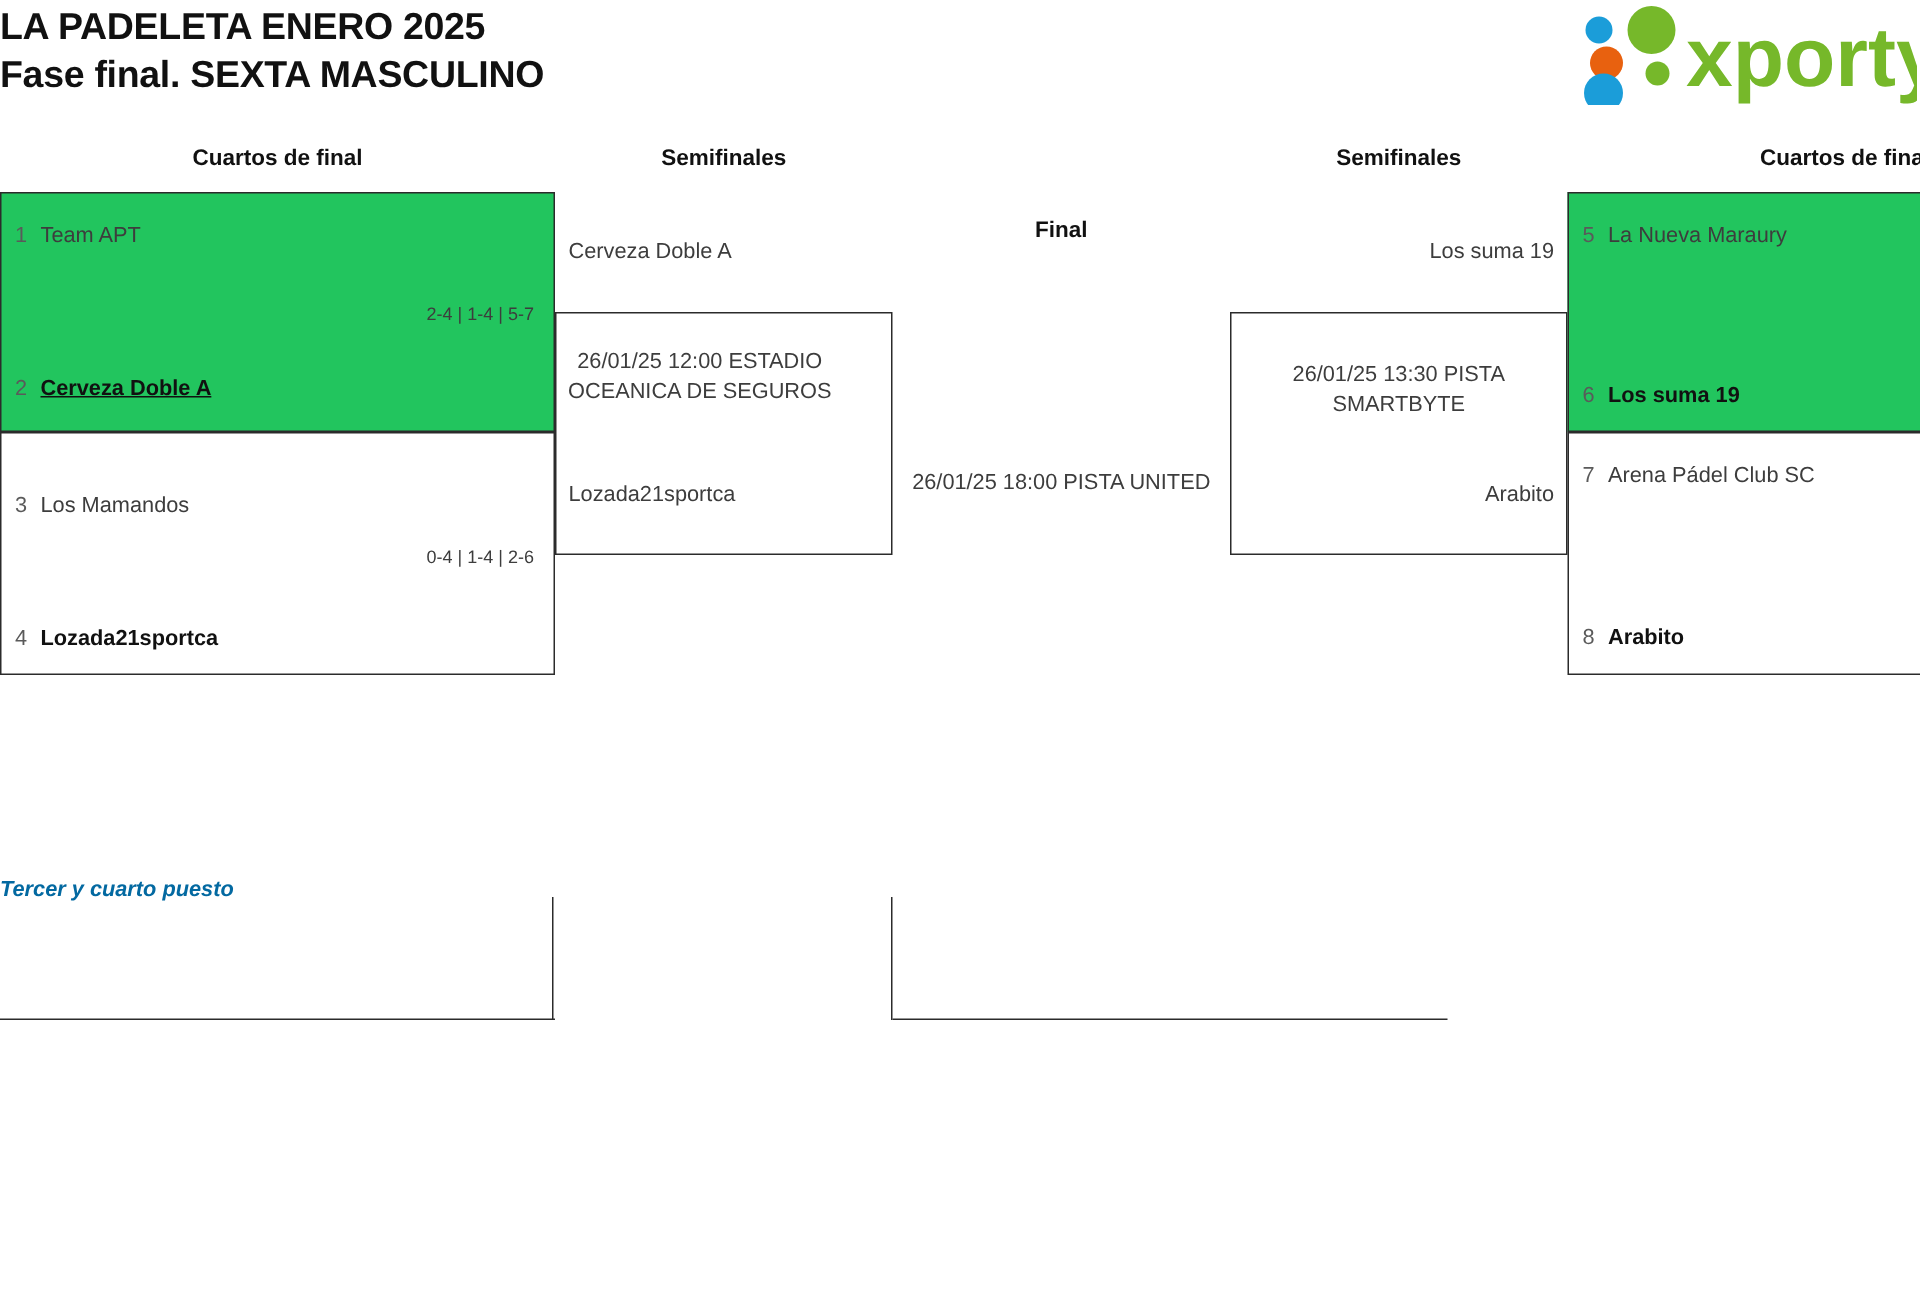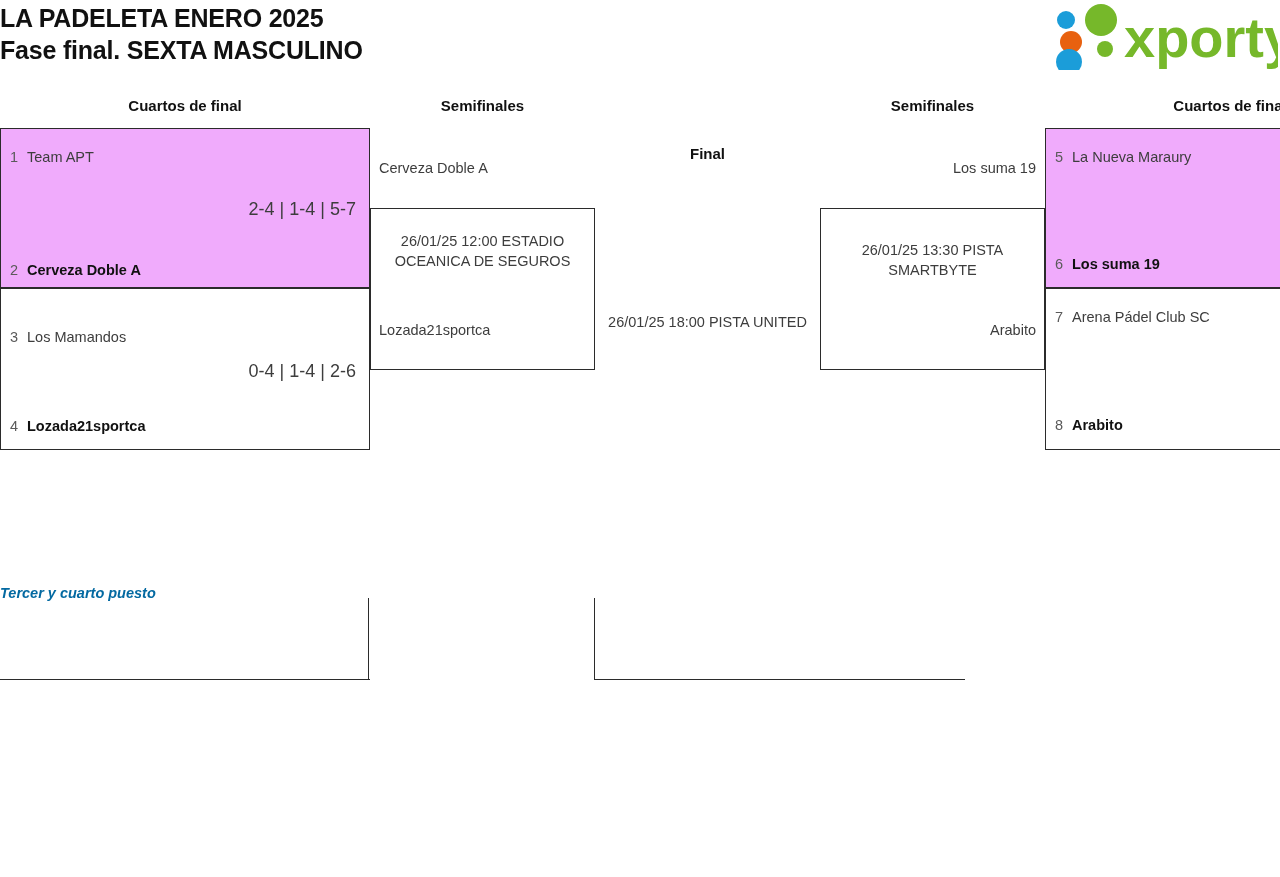--- a/index.html
+++ b/index.html
@@ -61,21 +61,21 @@
     line-height: 20px;
   }
 
   
   .box {
     position: absolute;
     box-sizing: border-box;
     border: 1.4px solid #2b2b2b;
     background: transparent;
   }
-  .box.shaded { background: #f0abfc; }
+  .box.shaded { background: #22c55e; }
 
   .slot {
     position: absolute;
     left: 0;
     width: 100%;
     box-sizing: border-box;
     font-size: 14.5px;
     line-height: 18px;
     white-space: nowrap;
     overflow: visible;
@@ -90,21 +90,21 @@
     min-width: 9px;
     margin-right: 8px;
   }
 
   .team        { color: #3d3d3d; font-weight: normal; }
   .team.winner { color: #111111; font-weight: bold; }
 
   .score {
     position: absolute;
     box-sizing: border-box;
-    font-size: 18px;
+    font-size: 12px;
     line-height: 18px;
     color: #3d3d3d;
     white-space: nowrap;
   }
   .score.left  { text-align: right; padding-right: 14px; }
 
   .matchinfo {
     position: absolute;
     box-sizing: border-box;
     font-size: 14.5px;
@@ -158,21 +158,21 @@
 <div class="round-head" style="left:0px;   width:370px;">Cuartos de final</div>
 <div class="round-head" style="left:370px; width:225px;">Semifinales</div>
 <div class="round-head" style="left:595px; width:225px;margin-top:48px;">Final</div>
 <div class="round-head" style="left:820px; width:225px;">Semifinales</div>
 <div class="round-head" style="left:1045px; width:370px; text-align:center;">Cuartos de final</div>
 
 <div class="box shaded" style="left:0px; top:128px; width:370px; height:160px;">
   <div class="slot left" style="top:19px;">
     <span class="seed">1</span><span class="team">Team APT</span>
   </div>
-  <div class="slot left" style="top:132px;">
+  <div class="slot left" style="top:121px;text-decoration:underline;">
     <span class="seed">2</span><span class="team winner">Cerveza Doble A</span>
   </div>
 </div>
 <div class="score left" style="left:0px; top:200px; width:370px;">2-4 | 1-4 | 5-7</div>
 
 <div class="box" style="left:0px; top:288px; width:370px; height:162px;">
   <div class="slot left" style="top:19px;margin-top:20px;">
     <span class="seed">3</span><span class="team">Los Mamandos</span>
   </div>
   <div class="slot left" style="top:128px;">
@@ -180,21 +180,21 @@
   </div>
 </div>
 <div class="score left" style="left:0px; top:362px; width:370px;">0-4 | 1-4 | 2-6</div>
 
 <div class="slot left" style="left:370px; top:159px; width:225px;">
   <span class="team">Cerveza Doble A</span>
 </div>
 
 <div class="box" style="left:370px; top:208px; width:225px; height:162px;"></div>
 
-<div class="matchinfo" style="left:370px; top:231px; width:225px;">26/01/25 12:00 ESTADIO OCEANICA DE SEGUROS</div>
+<div class="matchinfo" style="left:354px; top:231px; width:225px;">26/01/25 12:00 ESTADIO OCEANICA DE SEGUROS</div>
 
 <div class="slot left" style="left:370px; top:321px; width:225px;">
   <span class="team">Lozada21sportca</span>
 </div>
 
 <div class="matchinfo" style="left:595px; top:312px; width:225px;">26/01/25 18:00 PISTA UNITED</div>
 
 <div class="slot right" style="left:820px; top:159px; width:225px;">
   <span class="team">Los suma 19</span>
 </div>

